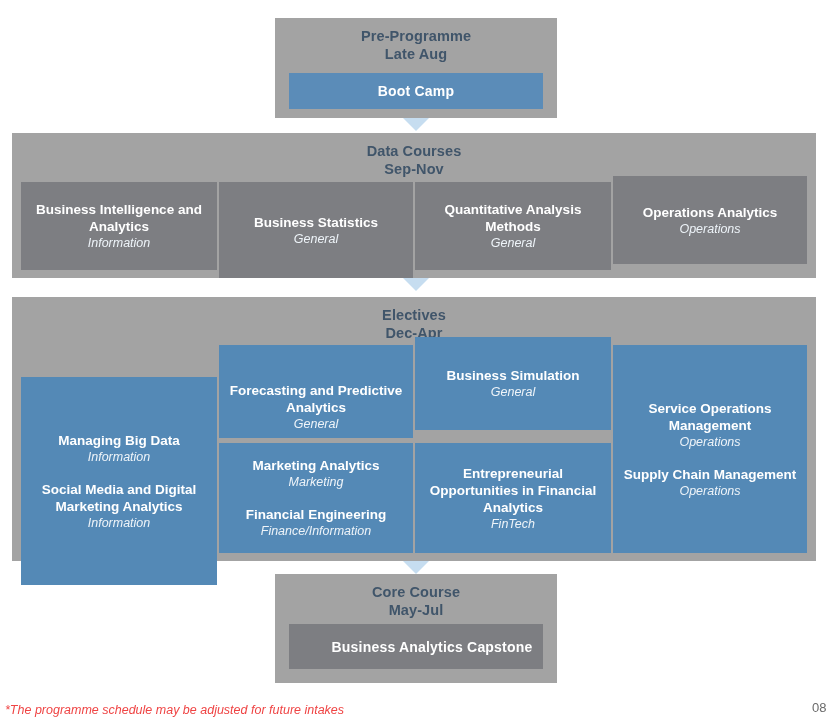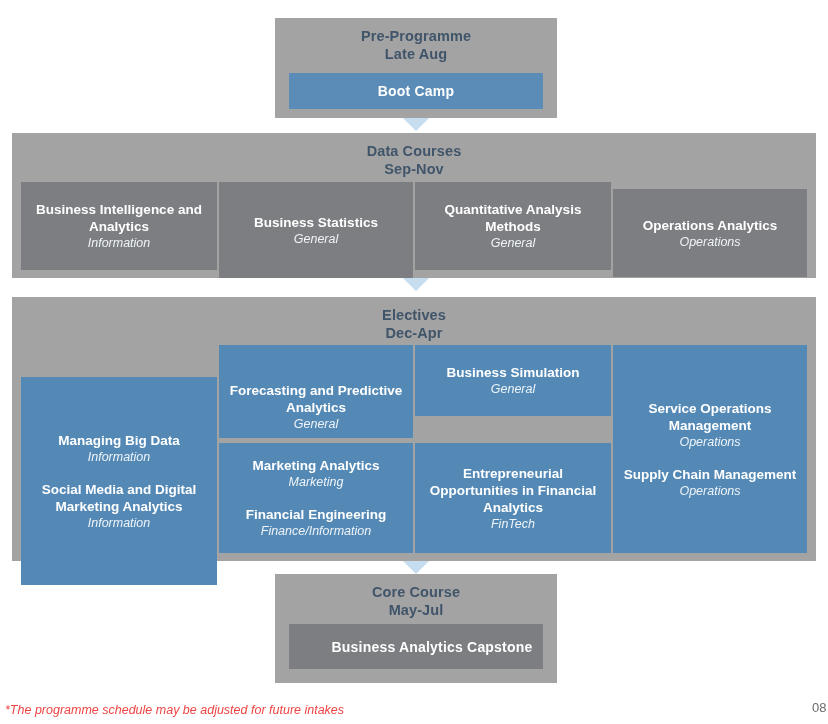--- a/index.html
+++ b/index.html
@@ -139,21 +139,21 @@
       <div class="title">Business Statistics</div>
       <div class="cat">General</div>
     </div>
   </div>
   <div class="tile gray" style="left:415px; top:182px; width:196px; height:88px;">
     <div class="course-block">
       <div class="title">Quantitative Analysis Methods</div>
       <div class="cat">General</div>
     </div>
   </div>
-  <div class="tile gray" style="left:613px; top:189px; width:194px; height:88px;">
+  <div class="tile gray" style="left:613px; top:176px; width:194px; height:88px;">
     <div class="course-block">
       <div class="title">Operations Analytics</div>
       <div class="cat">Operations</div>
     </div>
   </div>
 
   <div class="connector" style="left:403px; top:278px;"></div>
 
   <div class="stage" style="left:12px; top:297px; width:804px; height:264px;">
     <div class="stage-head">
@@ -183,21 +183,21 @@
     <div class="course-block">
       <div class="title">Marketing Analytics</div>
       <div class="cat">Marketing</div>
     </div>
     <div class="course-block">
       <div class="title">Financial Engineering</div>
       <div class="cat">Finance/Information</div>
     </div>
   </div>
 
-  <div class="tile blue" style="left:415px; top:345px; width:196px; height:71px;">
+  <div class="tile blue" style="left:415px; top:337px; width:196px; height:93px;">
     <div class="course-block">
       <div class="title">Business Simulation</div>
       <div class="cat">General</div>
     </div>
   </div>
   <div class="tile blue" style="left:415px; top:443px; width:196px; height:110px;">
     <div class="course-block">
       <div class="title">Entrepreneurial Opportunities in Financial Analytics</div>
       <div class="cat">FinTech</div>
     </div>

